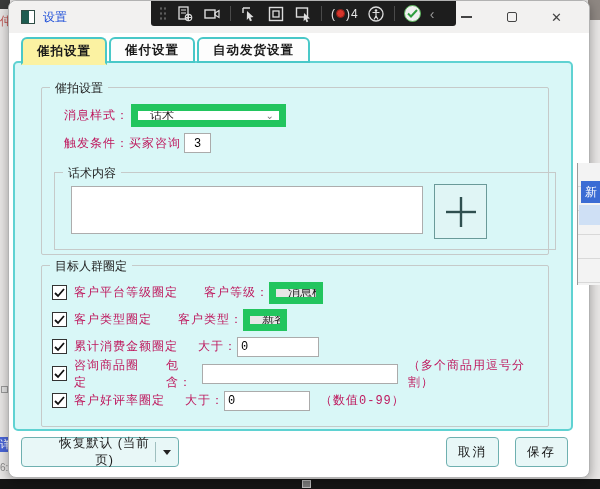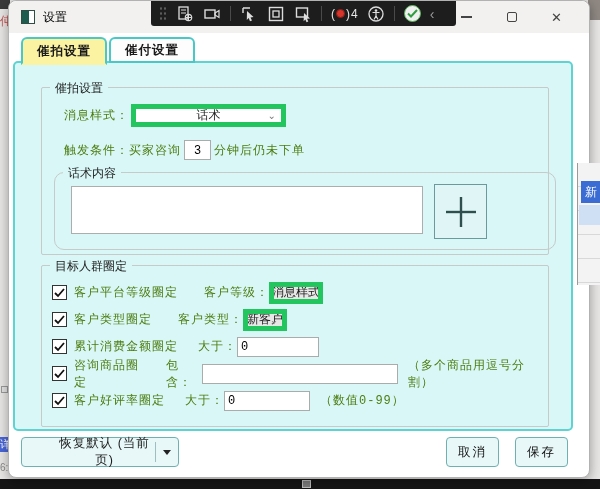--- a/index.html
+++ b/index.html
@@ -19,21 +19,21 @@
   .bg-topright { position:absolute; left:588px; top:0; width:12px; height:20px; background:#8f8883; }
   .frag-right-table { position:absolute; left:577px; top:163px; width:23px; height:122px; background:#f3f3f3; border-left:1px solid #9a9a9a; z-index:30; }
   .frag-right-table .rowline { height:24px; border-bottom:1px solid #d8d8d8; }
   .frag-right-cell { position:absolute; left:3px; top:18px; width:20px; height:22px; background:#3b6cd4; color:#fff; font-size:12px; line-height:22px; text-align:center; overflow:hidden; }
   .frag-right-sel { position:absolute; left:1px; top:42px; width:22px; height:20px; background:#cfe0f5; }
 
   
   .dialog { position:absolute; left:8px; top:0; width:582px; height:478px; background:#ffffff; border:1px solid #b2b2b2; border-radius:8px; box-shadow:0 3px 12px rgba(0,0,0,.35); z-index:10; }
   .titlebar { position:absolute; left:0; top:0; width:100%; height:32px; background:#f2f1f0; border-radius:8px 8px 0 0; display:flex; align-items:center; }
   .app-icon { width:14px; height:14px; margin-left:12px; border:1px solid #2e4d44; background:linear-gradient(90deg,#1e5c50 0 55%,#ffffff 55% 100%); }
-  .win-title { margin-left:8px; font-size:12px; color:#000000; }
+  .win-title { margin-left:8px; font-size:12px; color:#1d4ed8; }
   .win-controls { position:absolute; right:10px; top:0; height:32px; display:flex; }
   .win-btn { width:45px; height:32px; display:flex; align-items:center; justify-content:center; color:#444; }
   .glyph-min { width:11px; height:1.5px; background:#444; }
   .glyph-max { width:10px; height:10px; border:1.5px solid #444; border-radius:2px; }
   .glyph-close { font-size:13px; color:#444; }
 
   
   .cap-toolbar { position:absolute; left:142px; top:0; width:305px; height:25px; background:#1d1d1d; border-radius:0 0 3px 3px; display:flex; align-items:center; gap:9px; padding:0 8px; z-index:5; }
   .grip { width:8px; height:16px; background-image:radial-gradient(circle,#5c5c5c 1px,transparent 1.3px); background-size:4px 5px; }
   .tb-icon { width:18px; height:18px; display:flex; align-items:center; justify-content:center; }
@@ -46,33 +46,33 @@
   
   .tabs { position:absolute; left:12px; top:36px; display:flex; gap:2px; z-index:3; }
   .tab { height:26px; padding:0 14px; display:flex; align-items:center; justify-content:center; font-weight:bold; font-size:12.5px; letter-spacing:1px; border:2px solid #49c8c8; border-radius:6px 6px 0 0; background:#fdfdfd; color:#1a1a1a; }
   .tab.active { background:#fbf2a2; border-bottom:2px solid #fbf2a2; height:28px; margin-bottom:-2px; }
 
   
   .panel { position:absolute; left:4px; top:60px; width:560px; height:370px; background:#d9f7f7; border:2px solid #5fd2d2; border-radius:5px; }
   .fieldset { position:absolute; border:1px solid #c6cac9; border-radius:2px; }
   .legend { position:absolute; top:-8px; left:8px; background:#d9f7f7; padding:0 5px; font-size:12px; color:#222; }
   .g1 { left:26px; top:24px; width:508px; height:168px; }
-  .g-inner { left:12px; top:84px; width:502px; height:78px; border:1px solid #c6cac9; position:absolute; border-radius:10px; }
+  .g-inner { left:12px; top:84px; width:502px; height:78px; border:1px solid #c6cac9; position:absolute; border-radius:0; }
   .g2 { left:26px; top:202px; width:508px; height:162px; }
 
   .row { display:flex; align-items:center; }
-  .lbl { font-size:12px; color:#4d7c0f; letter-spacing:1px; }
-  .sel { height:23px; background:#fff; border:5px solid #22c55e; display:flex; align-items:center; padding:0 4px; position:relative; overflow:hidden; white-space:nowrap;justify-content:center; }
+  .lbl { font-size:12px; color:#be185d; letter-spacing:1px; }
+  .sel { height:23px; background:#fff; border:7px solid #22c55e; display:flex; align-items:center; padding:0 12px; position:relative; overflow:hidden; white-space:nowrap; }
   .sel .chev { position:absolute; right:5px; color:#7a7a7a; font-size:10px; }
   .sel.gray { background:#e7e7e7; height:22px; }
   .tin { height:20px; border:1px solid #ababab; background:#fff; font-size:12px; padding:0 3px; font-family:inherit; }
 
   .msg-row { margin:16px 0 0 22px; }
   .msg-sel { width:155px; margin-left:2px; }
-  .trg-row { margin:13px 0 0 22px; }
+  .trg-row { margin:6px 0 0 22px; }
   .trg-in { width:27px; text-align:center; margin:0 3px; }
 
   .script-area { position:absolute; left:16px; top:13px; width:352px; height:48px; border:1px solid #adadad; background:#fff; resize:none; font-family:inherit; font-size:12px; }
   .plus-btn { position:absolute; left:379px; top:11px; width:53px; height:55px; background:#e0f5f5; border:1px solid #6a9a99; display:flex; align-items:center; justify-content:center; }
   .plus-btn svg { display:block; }
 
   .g2-rows { position:absolute; left:10px; top:13px; width:490px; }
   .g2-row { height:27px; display:flex; align-items:center;font-family:Liberation Mono, monospace; }
   .cb { width:15px; height:15px; background:#fff; border:1.5px solid #333; margin-right:7px; display:flex; align-items:center; justify-content:center; flex:0 0 auto; }
   .cb svg { display:block; }
@@ -179,39 +179,39 @@
         <svg width="11" height="9" viewBox="0 0 11 9">
             <path d="M1 4.5 L4 7.5 L10 1" stroke="#2e9e3e" stroke-width="2" fill="none"></path>
           </svg>
       </div>
       <div class="collapse">‹</div>
     </div>
 
     <div class="tabs">
       <div class="tab active">催拍设置</div>
       <div class="tab">催付设置</div>
+      <div class="tab">自动发货设置</div>
     </div>
 
     <div class="panel">
 
       <div class="fieldset g1">
         <span class="legend">催拍设置</span>
 
         <div class="row msg-row">
           <span class="lbl">消息样式：</span>
           <div class="sel msg-sel">
             <span>话术</span>
             <span class="chev">⌄</span>
           </div>
         </div>
 
         <div class="row trg-row">
           <span class="lbl">触发条件：买家咨询</span>
           <input class="tin trg-in" value="3" style="">
-          <span class="lbl">分钟后仍未下单</span>
         </div>
 
         <div class="g-inner">
           <span class="legend">话术内容</span>
           <textarea class="script-area" style=""></textarea>
           <div class="plus-btn">
             <svg width="34" height="36" viewBox="0 0 34 36">
                 <line x1="17" y1="3" x2="17" y2="33" stroke="#2f4f4f" stroke-width="2.4"></line>
                 <line x1="2" y1="18" x2="32" y2="18" stroke="#2f4f4f" stroke-width="2.4"></line>
               </svg>

